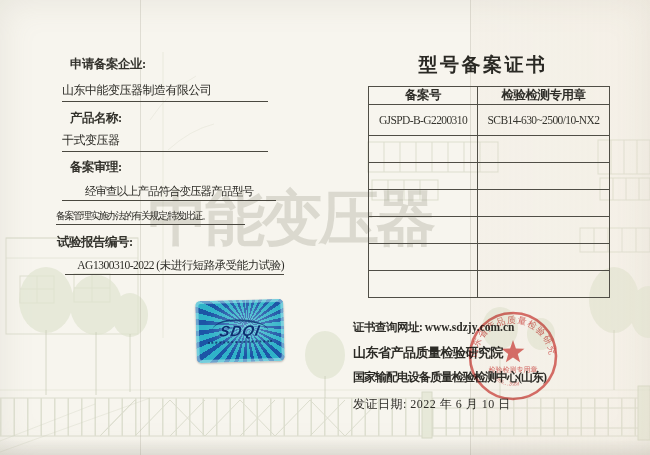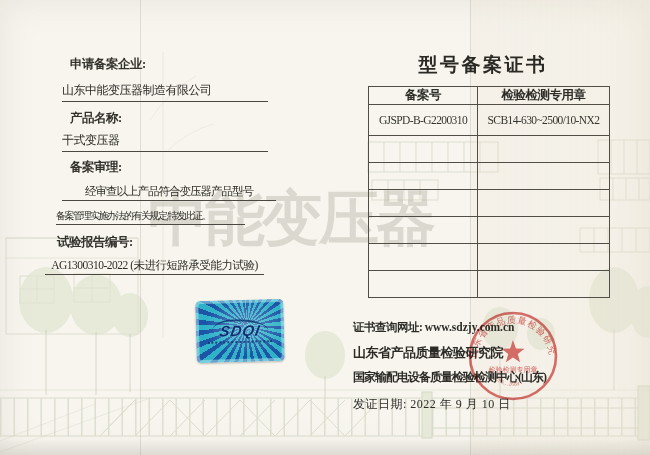--- a/index.html
+++ b/index.html
@@ -34,21 +34,21 @@
   .u-line { border-bottom:1px solid #4a4840; font-size:12px; letter-spacing:-0.5px; }
 
   .lab1 { left:70px; top:56px; }
   .val1 { left:62px; top:80px;  width:206px; height:21px; line-height:21px; }
   .lab2 { left:70px; top:110px; }
   .val2 { left:62px; top:130px; width:206px; height:21px; line-height:21px; }
   .lab3 { left:70px; top:159px; }
   .rev1 { left:62px; top:183px; width:214px; height:17px; line-height:17px; text-align:left; text-indent:23px; font-size:11.5px; letter-spacing:-1px; }
   .rev2 { left:56px; top:207px; width:189px; height:17px; line-height:17px; text-align:left; font-size:10px; letter-spacing:-1.5px; }
   .lab4 { left:57px; top:234px; }
-  .val4 { left:45px; top:256px; width:219px; height:18px; line-height:18px; text-align:center; font-size:11.5px; letter-spacing:-0.5px; }
+  .val4 { left:65px; top:256px; width:219px; height:18px; line-height:18px; text-align:right; font-size:11.5px; letter-spacing:-0.5px; }
 
   
   .hologram {
     position:absolute; left:196px; top:300px; width:88px; height:62px; z-index:3;
     border-radius:5px; transform:rotate(-1.5deg);
     background:
       radial-gradient(ellipse at 58% 42%, rgba(255,255,255,.30), rgba(255,255,255,0) 58%),
       repeating-conic-gradient(from 0deg at 58% 42%, #1c55a6 0deg 6deg, #2fb2c8 6deg 13deg);
     box-shadow: inset 0 0 0 3px rgba(175,230,238,.55), 0 1px 2px rgba(0,0,0,.25);
     display:flex; flex-direction:column; align-items:center; justify-content:center;
@@ -215,21 +215,21 @@
     </table>
 
   <div class="r-foot query">
     <span>证书查询网址:</span>
     <span class="url">www.sdzjy.com.cn</span>
   </div>
   <div class="r-foot org1">山东省产品质量检验研究院</div>
   <div class="r-foot org2">国家输配电设备质量检验检测中心(山东)</div>
   <div class="r-foot dateline">
     <span>发证日期:</span>
-    <span>2022 年 9 月 10 日</span>
+    <span>2022 年 6 月 10 日</span>
   </div>
 
   <svg class="seal" width="92" height="92" viewBox="0 0 92 92">
     <circle cx="46" cy="46" r="43" fill="none" stroke="#cf3a36" stroke-width="2.6" opacity="0.82"></circle>
     <defs>
       <path id="sealTopArc" d="M 9 50 A 37 37 0 1 1 83 50"></path>
       <path id="sealBottomArc" d="M 21 63 A 31 31 0 0 0 71 63"></path>
     </defs>
     <text fill="#cf3a36" font-size="9" opacity="0.85" letter-spacing="1">
       <textPath href="#sealTopArc" startOffset="2">山东省产品质量检验研究院</textPath>

